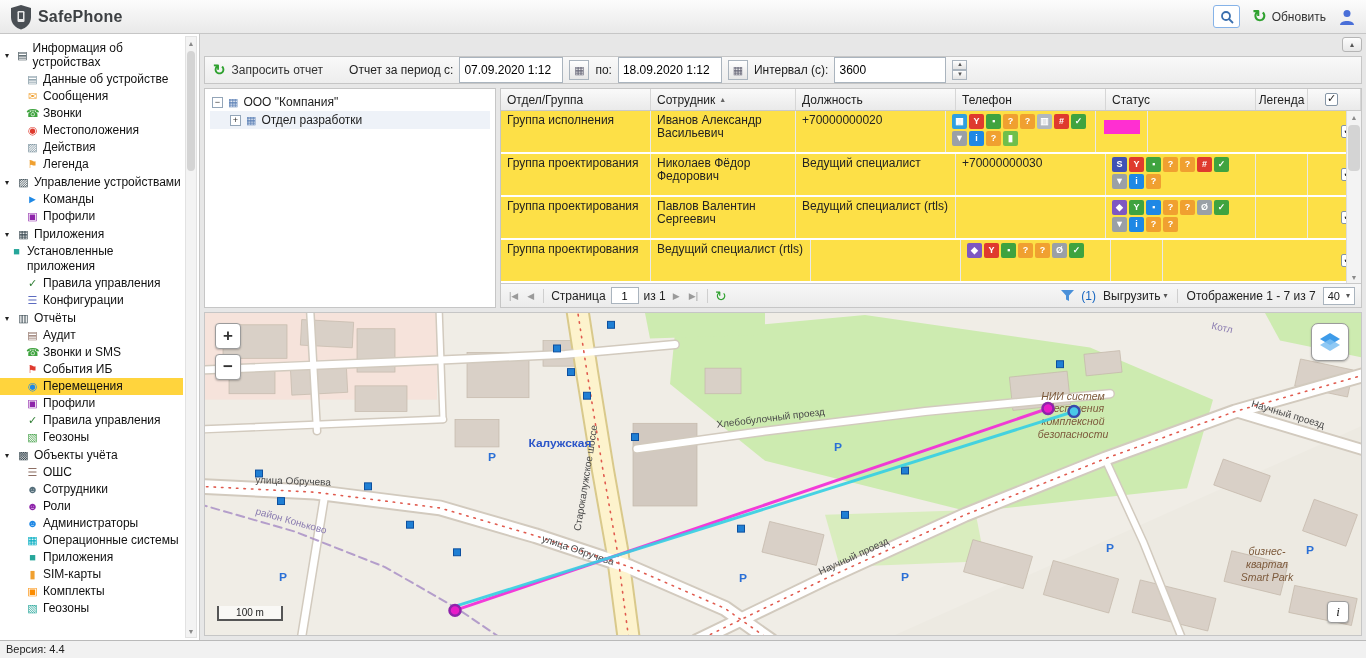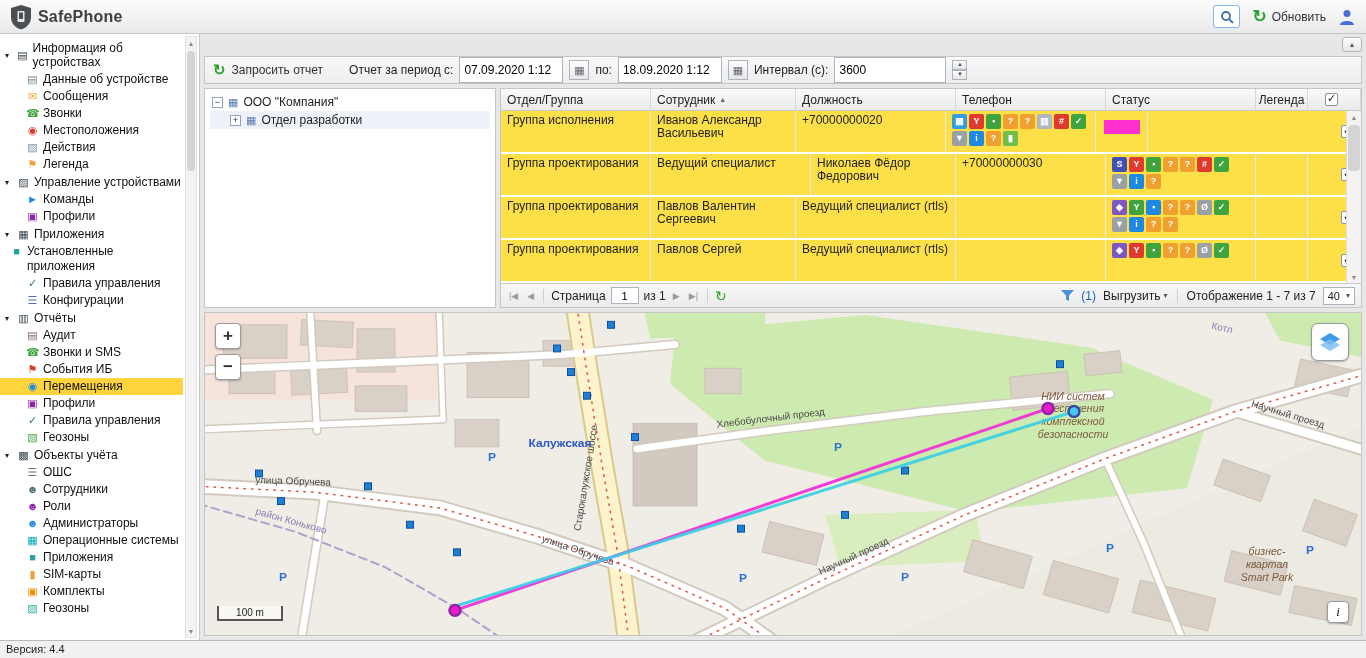--- a/index.html
+++ b/index.html
@@ -356,22 +356,22 @@
                 </div>
               <div class="td c-legend">
                   <span class="swatch" style="background: rgb(255, 47, 210);"></span>
                 </div>
               <div class="td c-check">
                   <span class="cb checked"></span>
                 </div>
             </div>
             <div class="trow">
               <div class="td c-group">Группа проектирования</div>
+              <div class="td c-name">Николаев Фёдор Федорович</div>
               <div class="td c-pos">Ведущий специалист</div>
-              <div class="td c-name">Николаев Фёдор Федорович</div>
               <div class="td c-phone">+70000000030</div>
               <div class="td c-status">
                   <div class="chips">
                     <span class="chip" style="background: rgb(63, 81, 181);">S</span>
                     <span class="chip" style="background: rgb(223, 58, 46);">Y</span>
                     <span class="chip" style="background: rgb(63, 163, 63);">▪</span>
                     <span class="chip" style="background: rgb(240, 160, 48);">?</span>
                     <span class="chip" style="background: rgb(240, 160, 48);">?</span>
                     <span class="chip" style="background: rgb(223, 58, 46);">#</span>
                     <span class="chip" style="background: rgb(63, 163, 63);">✓</span>
@@ -413,21 +413,20 @@
                 </div>
               <div class="td c-legend">
                   <span class="swatch"></span>
                 </div>
               <div class="td c-check">
                   <span class="cb checked"></span>
                 </div>
             </div>
             <div class="trow">
               <div class="td c-group">Группа проектирования</div>
-              <div class="td c-name">Павлов Сергей</div>
               <div class="td c-pos">Ведущий специалист (rtls)</div>
               <div class="td c-phone"></div>
               <div class="td c-status">
                   <div class="chips">
                     <span class="chip" style="background: rgb(126, 87, 194);">◆</span>
                     <span class="chip" style="background: rgb(223, 58, 46);">Y</span>
                     <span class="chip" style="background: rgb(63, 163, 63);">▪</span>
                     <span class="chip" style="background: rgb(240, 160, 48);">?</span>
                     <span class="chip" style="background: rgb(240, 160, 48);">?</span>
                     <span class="chip" style="background: rgb(154, 160, 166);">Ø</span>

